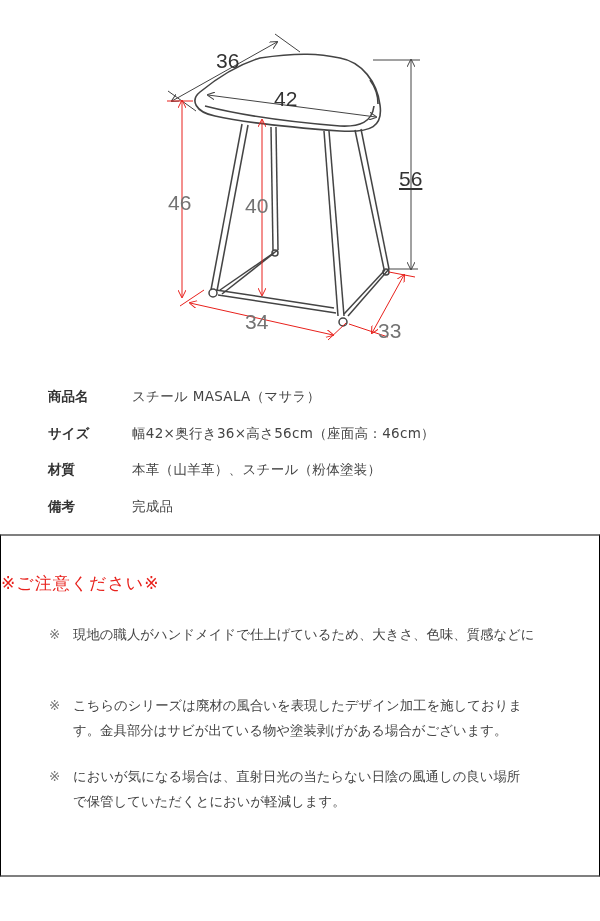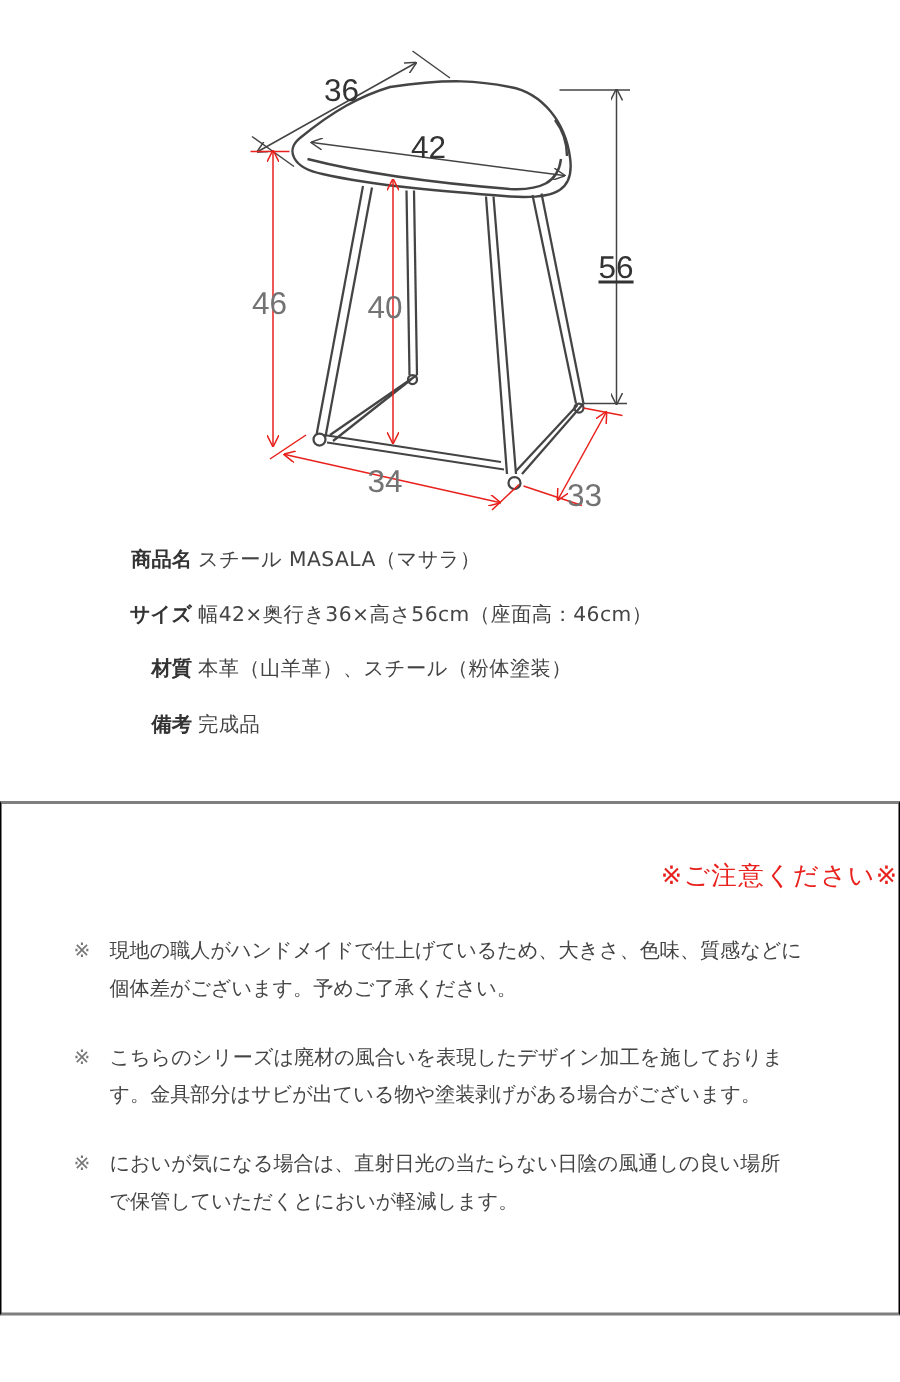--- a/index.html
+++ b/index.html
@@ -4,29 +4,29 @@
 <style>
   html, body { margin:0; padding:0; background:#ffffff; }
   body { width:600px; height:921px; position:relative; overflow:hidden;
          font-family:"DejaVu Sans", sans-serif; color:#333; }
   .diagram { position:absolute; left:0; top:0; width:600px; height:360px; }
   .diagram svg { position:absolute; left:0; top:0; }
   .dim-label { position:absolute; font-family:"Liberation Sans", sans-serif; font-size:21px; line-height:1; }
   .dim-gray { color:#333333;text-align:right; }
   .dim-red { color:#737373; }
 
-  .specs { position:absolute; left:48px; top:364px; width:540px;text-align:right; }
+  .specs { position:absolute; left:48px; top:388px; width:540px; }
   .spec-row { position:relative; height:36.5px; }
   .spec-key { position:absolute; left:0; top:0; width:80px; font-size:13.5px; font-weight:bold; color:#333; }
   .spec-val { position:absolute; left:84px; top:0; font-size:13.5px; color:#444; letter-spacing:0.3px; white-space:nowrap; }
 
   .notice { position:absolute; left:0; top:534px; width:598px; height:339px;
             border-top:2px solid #7f7f7f; border-bottom:2px solid #7f7f7f;
             border-left:1px solid #000; border-right:1px solid #000; }
-  .notice-title { position:absolute; left:0; top:36px; width:100%; text-align:right;
+  .notice-title { position:absolute; left:0; top:36px; width:100%; text-align:left;
                   font-size:17px; color:#e8211c; letter-spacing:1px; }
   .note { position:absolute; left:48px; width:520px; font-size:13.4px; color:#444; line-height:25px; }
   .note-mark { position:absolute; left:0; top:0; width:22px; color:#777; }
   .note-text { position:absolute; left:24px; top:0; width:500px; }
   .note-line { display:block; white-space:nowrap; }
   .note-line.cont { padding-left:0; }
 </style>
 </head>
 <body>
 
@@ -131,21 +131,20 @@
   </div>
 </div>
 
 <div class="notice">
   <div class="notice-title">※ご注意ください※</div>
 
   <div class="note" style="top:86px;">
     <span class="note-mark">※</span>
     <div class="note-text">
       <span class="note-line">現地の職人がハンドメイドで仕上げているため、大きさ、色味、質感などに</span>
-      <span class="note-line cont">個体差がございます。予めご了承ください。</span>
     </div>
   </div>
 
   <div class="note" style="top:157px;">
     <span class="note-mark">※</span>
     <div class="note-text">
       <span class="note-line">こちらのシリーズは廃材の風合いを表現したデザイン加工を施しておりま</span>
       <span class="note-line cont">す。金具部分はサビが出ている物や塗装剥げがある場合がございます。</span>
     </div>
   </div>

